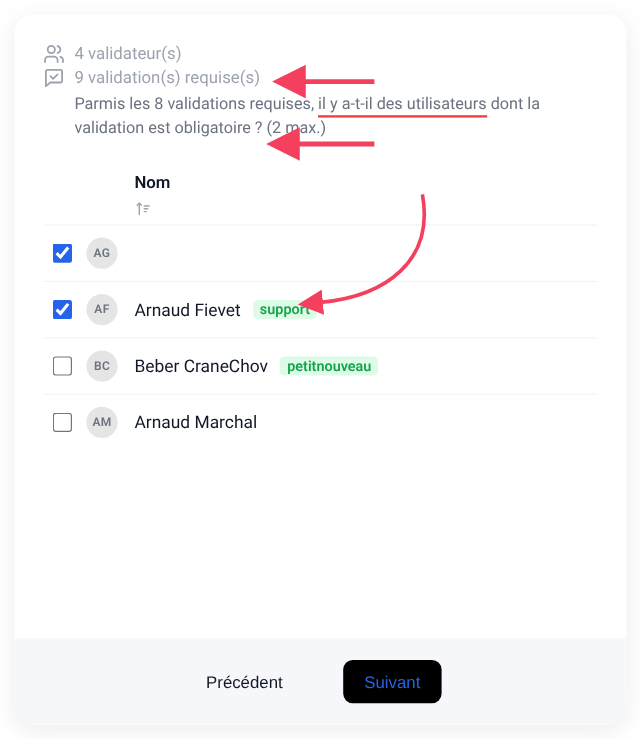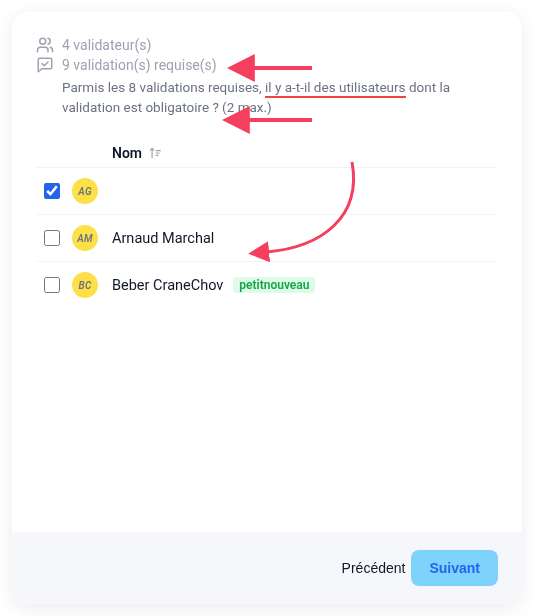--- a/index.html
+++ b/index.html
@@ -71,83 +71,83 @@
     display: grid;
     grid-template-columns: 32px 40px 1fr;
     align-items: center;
     padding: 6px 4px;
     font-size: 14px;
     font-weight: 600;
     color: #111827;
   }
   .thead .name-head {
     display: flex;
-    align-items: center;
     gap: 6px;
     cursor: pointer;
+    flex-direction: column;
   }
   .sort-icon { color: #9ca3af; }
   .row {
     display: grid;
     grid-template-columns: 32px 40px 1fr;
     align-items: center;
     padding: 10px 4px;
     border-top: 1px solid #f1f5f9;
     font-size: 14.5px;
   }
   .row input[type=checkbox] {
     width: 16px; height: 16px;
     accent-color: #2563eb;
     cursor: pointer;
   }
   .avatar {
     width: 26px; height: 26px;
     border-radius: 50%;
-    background: #fde047;
+    background: #e5e5e5;
     color: #6b7280;
     font-size: 10px;
     font-weight: 600;
     display: flex;
     align-items: center;
     justify-content: center;
     letter-spacing: 0.3px;
-    font-style: italic;
   }
   .name-cell { display: flex; align-items: center; gap: 10px; }
   .tag {
     display: inline-block;
     background: #dcfce7;
     color: #16a34a;
     font-size: 12px;
     font-weight: 600;
     padding: 1px 6px;
     border-radius: 4px;
   }
 
   .footer {
     flex: 0 0 auto;
     background: #f5f7fa;
     display: flex;
     align-items: center;
-    justify-content: flex-end;
+    justify-content: center;
     padding: 18px 24px;
+    gap: 44px;
   }
   .btn-text {
     font-size: 14px;
     color: #111827;
     background: transparent;
     border: none;
     cursor: pointer;
     font-weight: 500;
   }
   .btn-primary {
     font-size: 14px;
-    font-weight: 700;
+    font-weight: 400;
     color: #2563eb;
-    background: #7dd3fc;
+    background: #000000;
     border: none;
     border-radius: 8px;
     padding: 10px 18px;
     cursor: pointer;
   }
 
   
   .annot {
     position: absolute;
     inset: 0;
@@ -197,36 +197,44 @@
               <path d="M14 16h3"></path>
           </svg>
         </span>
       </div>
 
       <div class="row">
         <span><input type="checkbox" checked="" style=""></span>
         <span class="avatar">AG</span>
       </div>
 
-
-      <div class="row">
-        <span><input type="checkbox" style=""></span>
-        <span class="avatar">AM</span>
+      <div class="row">
+        <span><input type="checkbox" checked="" style=""></span>
+        <span class="avatar">AF</span>
         <span class="name-cell">
-          <span>Arnaud Marchal</span>
-
+          <span>Arnaud Fievet</span>
+          <span class="tag">support</span>
         </span>
       </div>
 
       <div class="row">
         <span><input type="checkbox" style=""></span>
         <span class="avatar">BC</span>
         <span class="name-cell">
           <span>Beber CraneChov</span>
           <span class="tag">petitnouveau</span>
+        </span>
+      </div>
+
+      <div class="row">
+        <span><input type="checkbox" style=""></span>
+        <span class="avatar">AM</span>
+        <span class="name-cell">
+          <span>Arnaud Marchal</span>
+
         </span>
       </div>
     </div>
 
     <svg class="annot" viewBox="0 0 510 520" preserveAspectRatio="none">
       <defs>
         <marker id="ah" viewBox="0 0 10 10" refX="1" refY="5" markerWidth="7" markerHeight="7" orient="auto-start-reverse">
           <path d="M0 0 L10 5 L0 10 z" fill="#f43f5e"></path>
         </marker>
       </defs>

